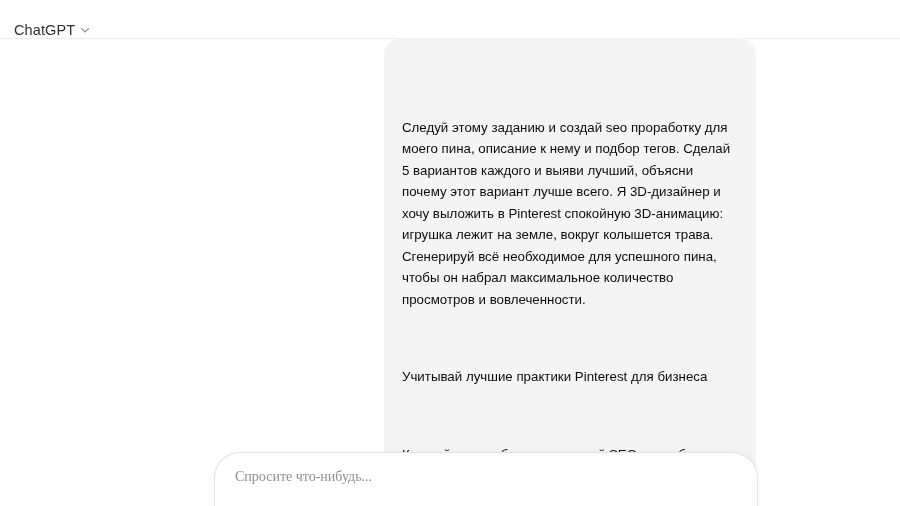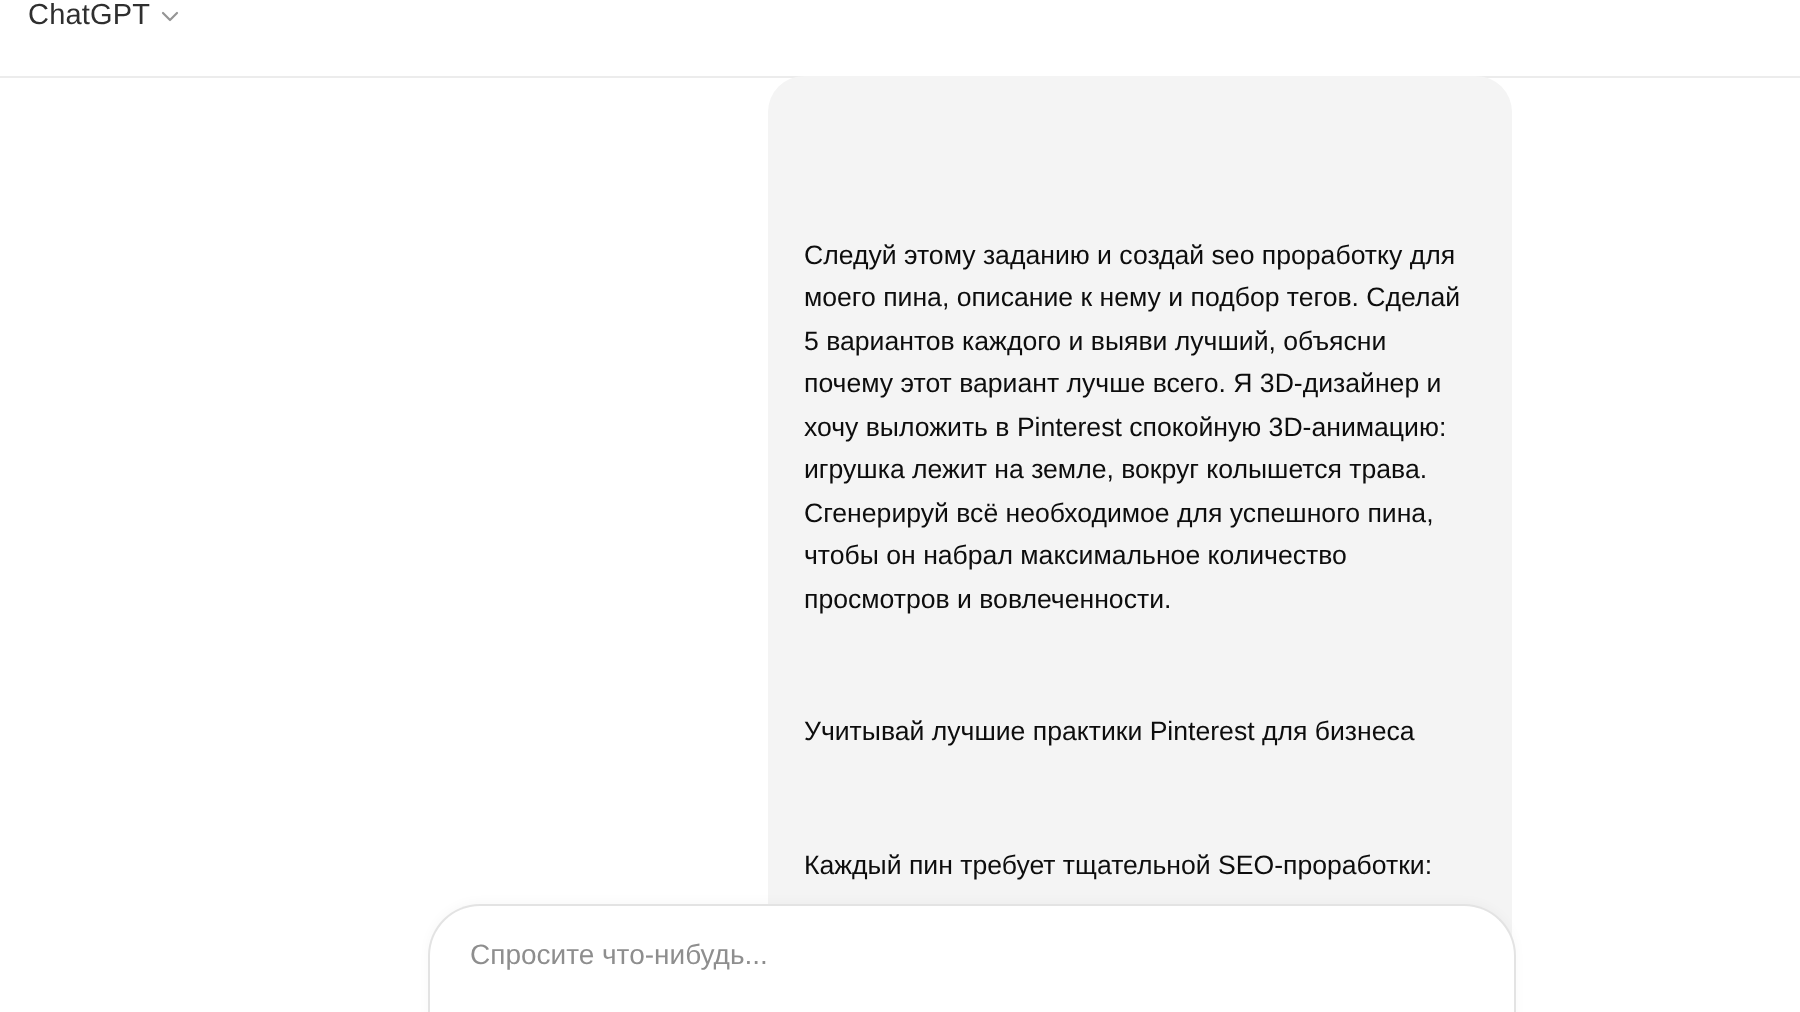--- a/index.html
+++ b/index.html
@@ -13,21 +13,21 @@
     font-family: "Liberation Sans", sans-serif;
     color: #0d0d0d;
     overflow: hidden;
     position: relative;
   }
 
   
   .app-header {
     height: 38px;
     display: flex;
-    align-items: flex-start;
+    align-items: flex-end;
     padding: 0 14px;
     box-sizing: border-box;
   }
   .brand {
     display: flex;
     align-items: center;
     gap: 5px;
     font-size: 14.5px;
     color: #2f2f2f;
     cursor: pointer;
@@ -79,21 +79,21 @@
     box-sizing: border-box;
     font-size: 13.3px;
     line-height: 21.5px;
     color: #0d0d0d;
     white-space: pre-wrap;
   }
   .bubble-para {
     margin: 0;
     white-space: pre-wrap;
   }
-  .bubble-para + .bubble-para { margin-top: 2px; }
+  .bubble-para + .bubble-para { margin-top: 13px; }
 
   
   .composer-wrap {
     position: absolute;
     left: 214px;
     bottom: 0;
     width: 544px;
     height: 54px;
   }
   .composer {
@@ -106,21 +106,21 @@
     box-sizing: border-box;
     display: flex;
     align-items: flex-start;
     padding: 16px 20px 0 20px;
     box-shadow: 0 -1px 6px rgba(0,0,0,0.03);
   }
   .composer-input {
     border: none;
     outline: none;
     background: transparent;
-    font-family: Liberation Sans, sans-serif;
+    font-family: Liberation Serif, serif;
     font-size: 14px;
     color: #0d0d0d;
     width: 100%;
     padding: 0;
   }
   .composer-input::placeholder {
     color: #8e8e8e;
   }
 </style>
 </head>

